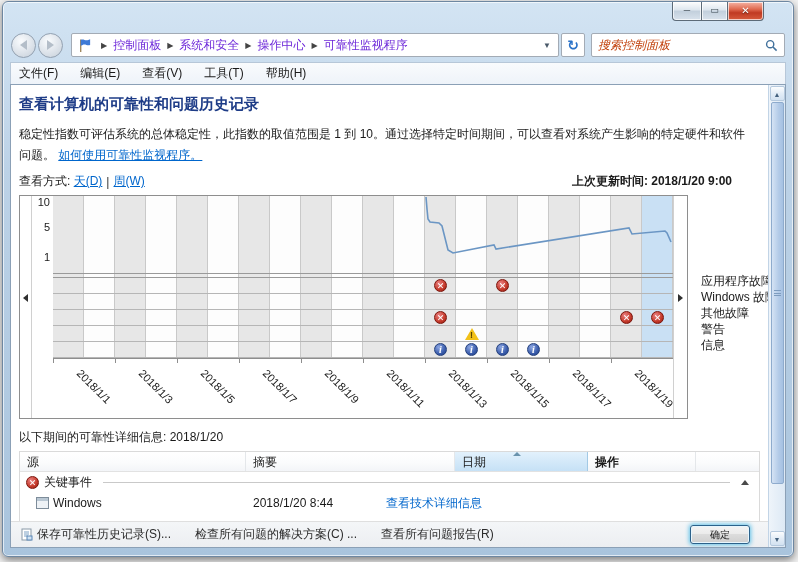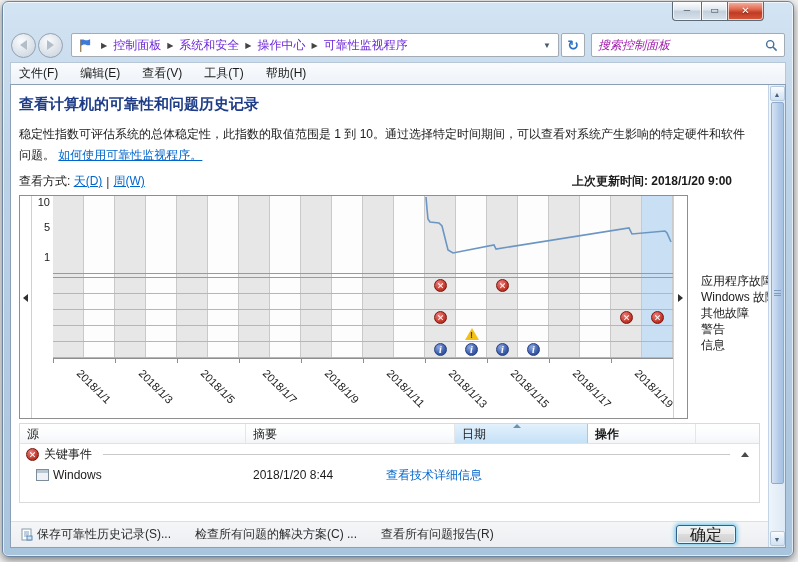--- a/index.html
+++ b/index.html
@@ -55,21 +55,21 @@
   .addr-caret { margin-left: auto; color: #4a5a6a; font-size: 8px; padding: 0 5px; }
   .refresh-btn {
     height: 24px; width: 24px; margin-left: 2px; flex: 0 0 auto;
     background: #fff; border: 1px solid #a3abb5; border-radius: 2px;
     color: #2a72c8; font-size: 14px; text-align: center; line-height: 22px; font-weight: bold;
   }
   .searchbox {
     margin-left: 6px; height: 24px; flex: 1; display: flex; align-items: center;
     background: #fff; border: 1px solid #a3abb5; border-radius: 2px; padding: 0 6px;
   }
-  .search-ph { color: #a21caf; font-style: italic; flex: 1; }
+  .search-ph { color: #c2410c; font-style: italic; flex: 1; }
   
   .menubar {
     position: absolute; top: 60px; left: 7px; right: 7px; height: 22px;
     background: linear-gradient(#f9fbfd, #eef3f9); border: 1px solid #b7c7d8; border-bottom: none;
     display: flex; align-items: center; padding-left: 8px; gap: 22px;
   }
   .menu-item { color: #1a1a1a; }
   
   .client {
     position: absolute; top: 82px; left: 7px; right: 7px; bottom: 8px;
@@ -147,21 +147,21 @@
   .dt-row .c2 { width: 209px; } .dt-row .c3 { width: 133px; } .dt-row .c4 { width: 108px; }
   .win-icon { width: 13px; height: 12px; border: 1px solid #7d8c9a; background: #eef2f6; position: relative; flex: 0 0 auto; }
   .win-icon::before { content: ""; position: absolute; left: 0; right: 0; top: 0; height: 3px; background: #b9c7d3; }
   
   .cmdbar {
     height: 26px; background: linear-gradient(#f4f6f8, #eceef1); border-top: 1px solid #dfdfdf;
     display: flex; align-items: center; padding: 0 10px; gap: 24px;
   }
   .cmd-link { color: #2b2b2b; display: flex; align-items: center; gap: 4px; cursor: pointer; }
   .ok-btn {
-    margin-left: auto; margin-right: 22px; width: 60px; height: 19px; font-size: 16px;
+    margin-left: auto; margin-right: 8px; width: 60px; height: 19px; font-size: 10px;
     border: 1px solid #2c628b; border-radius: 3px; text-align: center; line-height: 17px;
     background: linear-gradient(#f4f4f4, #ebebeb 45%, #dcdcdc 50%, #cfcfcf);
     box-shadow: 0 0 4px 1px #63c2e8, inset 0 0 0 1px #e8f6fd;
   }
   
   .vscroll {
     width: 17px; border-left: 1px solid #c2d4e6;
     background: linear-gradient(90deg, #eef4fa, #dde9f5);
     display: flex; flex-direction: column; align-items: center;
   }
@@ -332,20 +332,21 @@
           </div>
           <div class="cat-labels">
               <div class="catlab">应用程序故障</div>
               <div class="catlab">Windows 故障</div>
               <div class="catlab">其他故障</div>
               <div class="catlab">警告</div>
               <div class="catlab">信息</div>
             </div>
         </div>
 
+        <div class="details-caption">以下期间的可靠性详细信息: 2018/1/20</div>
 
         <div class="dtable">
           <div class="dt-header">
             <div class="hcell c1">源</div>
             <div class="hcell c2">摘要</div>
             <div class="hcell c3"><span class="sort-arrow"></span><span>日期</span></div>
             <div class="hcell c4">操作</div>
             <div class="hcell c5"></div>
           </div>
           <div class="dt-group">

